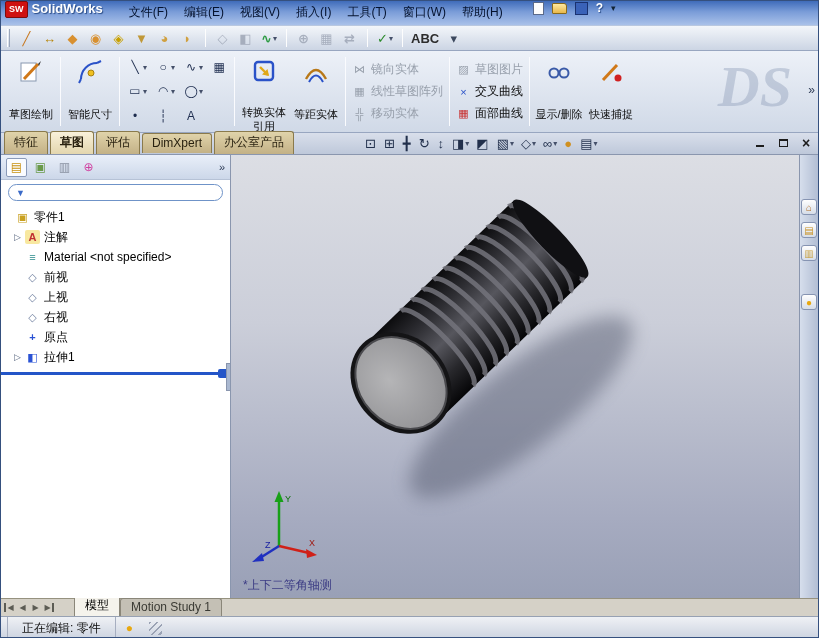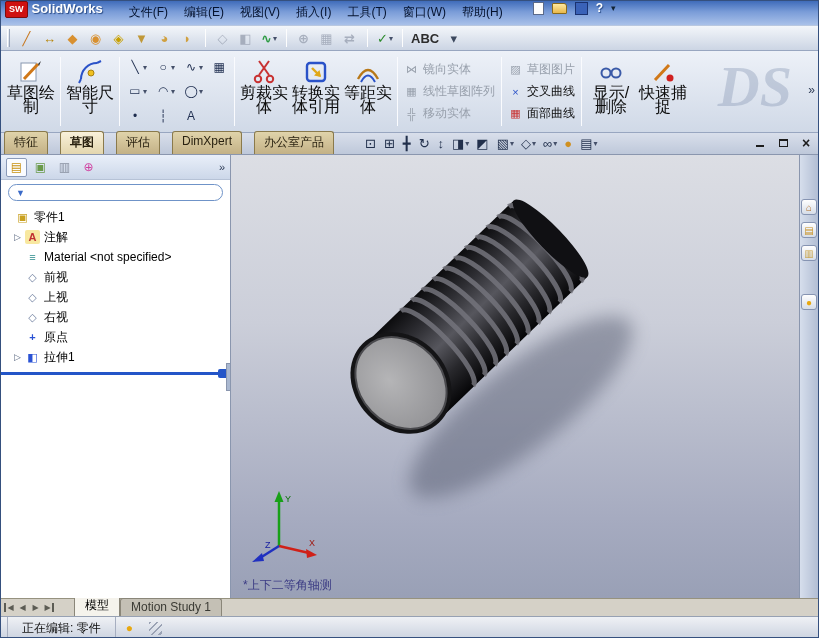--- a/index.html
+++ b/index.html
@@ -31,37 +31,37 @@
   .ti .chev{font-size:8px;color:#45506a;margin-left:1px;}
   .tsep{width:1px;height:18px;background:#9aa6ba;border-right:1px solid #fdfdfd;margin:0 4px;}
   .ti.disabled{opacity:.8;}
 
   
   .cm{height:82px;display:flex;align-items:stretch;padding:2px 4px;position:relative;
     background:linear-gradient(#edf1f8,#d0d9e7);border-bottom:1px solid #98a6c0;}
   .cm-btn{display:flex;flex-direction:column;align-items:center;padding:5px 2px 0;width:52px;
     text-align:center;line-height:14px;color:#0c0c0c;cursor:default;}
   .cm-ic{height:28px;display:flex;align-items:center;justify-content:center;}
-  .cm-lbl{font-size:16px;}
+  .cm-lbl{font-size:11px;margin-top:21px;}
   .vsep{width:1px;background:#a8b2c6;border-right:1px solid #fafbfe;margin:4px 3px;}
   .entity-grid{display:grid;grid-auto-flow:column;grid-template-rows:repeat(3,1fr);align-content:center;column-gap:4px;padding:2px 2px;}
   .ent{display:flex;align-items:center;padding:0 2px;}
   .ent .g{width:16px;text-align:center;color:#1d2c4e;font-size:12px;}
   .ent .chev{font-size:8px;color:#45506a;}
   .cm-stack{display:flex;flex-direction:column;justify-content:center;gap:5px;padding:0 3px;}
   .stack-row{display:flex;align-items:center;gap:4px;white-space:nowrap;color:#0c0c0c;}
   .stack-row .g{width:15px;text-align:center;font-size:11px;}
   .stack-row.disabled{color:#98a0ac;}
   .cm-watermark{position:absolute;right:26px;top:2px;font-size:58px;font-style:italic;font-weight:bold;
     color:rgba(135,150,178,.38);font-family:"Liberation Serif","DejaVu Serif",serif;pointer-events:none;}
   .cm-overflow{position:absolute;right:3px;top:32px;font-size:12px;color:#2c3a54;}
 
   
   .tabstrip{height:22px;background:linear-gradient(#d9dfeb,#bec8da);display:flex;align-items:flex-end;position:relative;border-bottom:1px solid #8a96ae;}
-  .cm-tabs{display:flex;margin-left:3px;gap:12px;}
+  .cm-tabs{display:flex;margin-left:3px;gap:2px;align-items:center;}
   .cm-tab{padding:2px 9px 3px;background:linear-gradient(#e0d3aa,#c3b186);border:1px solid #8a7a4c;border-bottom:none;
     border-radius:3px 3px 0 0;color:#2a2210;white-space:nowrap;}
   .cm-tab.active{background:linear-gradient(#f9f1da,#e3d6ae);font-weight:bold;}
   .headsup{position:absolute;left:362px;top:2px;display:flex;align-items:center;gap:3px;}
   .hu{display:flex;align-items:center;padding:1px 2px;font-size:13px;color:#22304c;}
   .hu .chev{font-size:8px;color:#45506a;margin-left:1px;}
   .win-ctrl{position:absolute;right:5px;top:4px;display:flex;gap:9px;align-items:center;}
   .wc{width:14px;height:13px;display:flex;align-items:flex-start;justify-content:center;}
   .wc-min i{width:8px;height:2px;background:#1c1c1c;margin-top:8px;}
   .wc-restore i{width:9px;height:8px;border:1px solid #1c1c1c;border-top-width:2px;margin-top:2px;}
@@ -278,31 +278,20 @@
         <span class="ent">
           <span class="g">A</span>
           <span class="chev"></span>
         </span>
         <span class="ent">
           <span class="g">▦</span>
           <span class="chev"></span>
         </span>
     </div>
     <div class="vsep"></div>
-    <div class="cm-btn">
-      <span class="cm-ic">
-        <svg width="26" height="26" viewBox="0 0 26 26">
-            <line x1="8" y1="2" x2="18" y2="16" stroke="#c83232" stroke-width="2"></line>
-            <line x1="18" y1="2" x2="8" y2="16" stroke="#c83232" stroke-width="2"></line>
-            <circle cx="7" cy="20" r="3.2" fill="none" stroke="#c83232" stroke-width="2"></circle>
-            <circle cx="19" cy="20" r="3.2" fill="none" stroke="#c83232" stroke-width="2"></circle>
-          </svg>
-      </span>
-      <span class="cm-lbl">剪裁实体</span>
-    </div>
     <div class="cm-btn">
       <span class="cm-ic">
         <svg width="26" height="26" viewBox="0 0 26 26">
             <rect x="4" y="4" width="18" height="18" rx="3" fill="none" stroke="#2a52c8" stroke-width="2.4"></rect>
             <polyline points="9,9 17,17" stroke="#e0a818" stroke-width="2.4" fill="none"></polyline>
             <polygon points="18,18 11,16.5 16.5,11" fill="#e0a818"></polygon>
           </svg>
       </span>
       <span class="cm-lbl">转换实体引用</span>
     </div>

